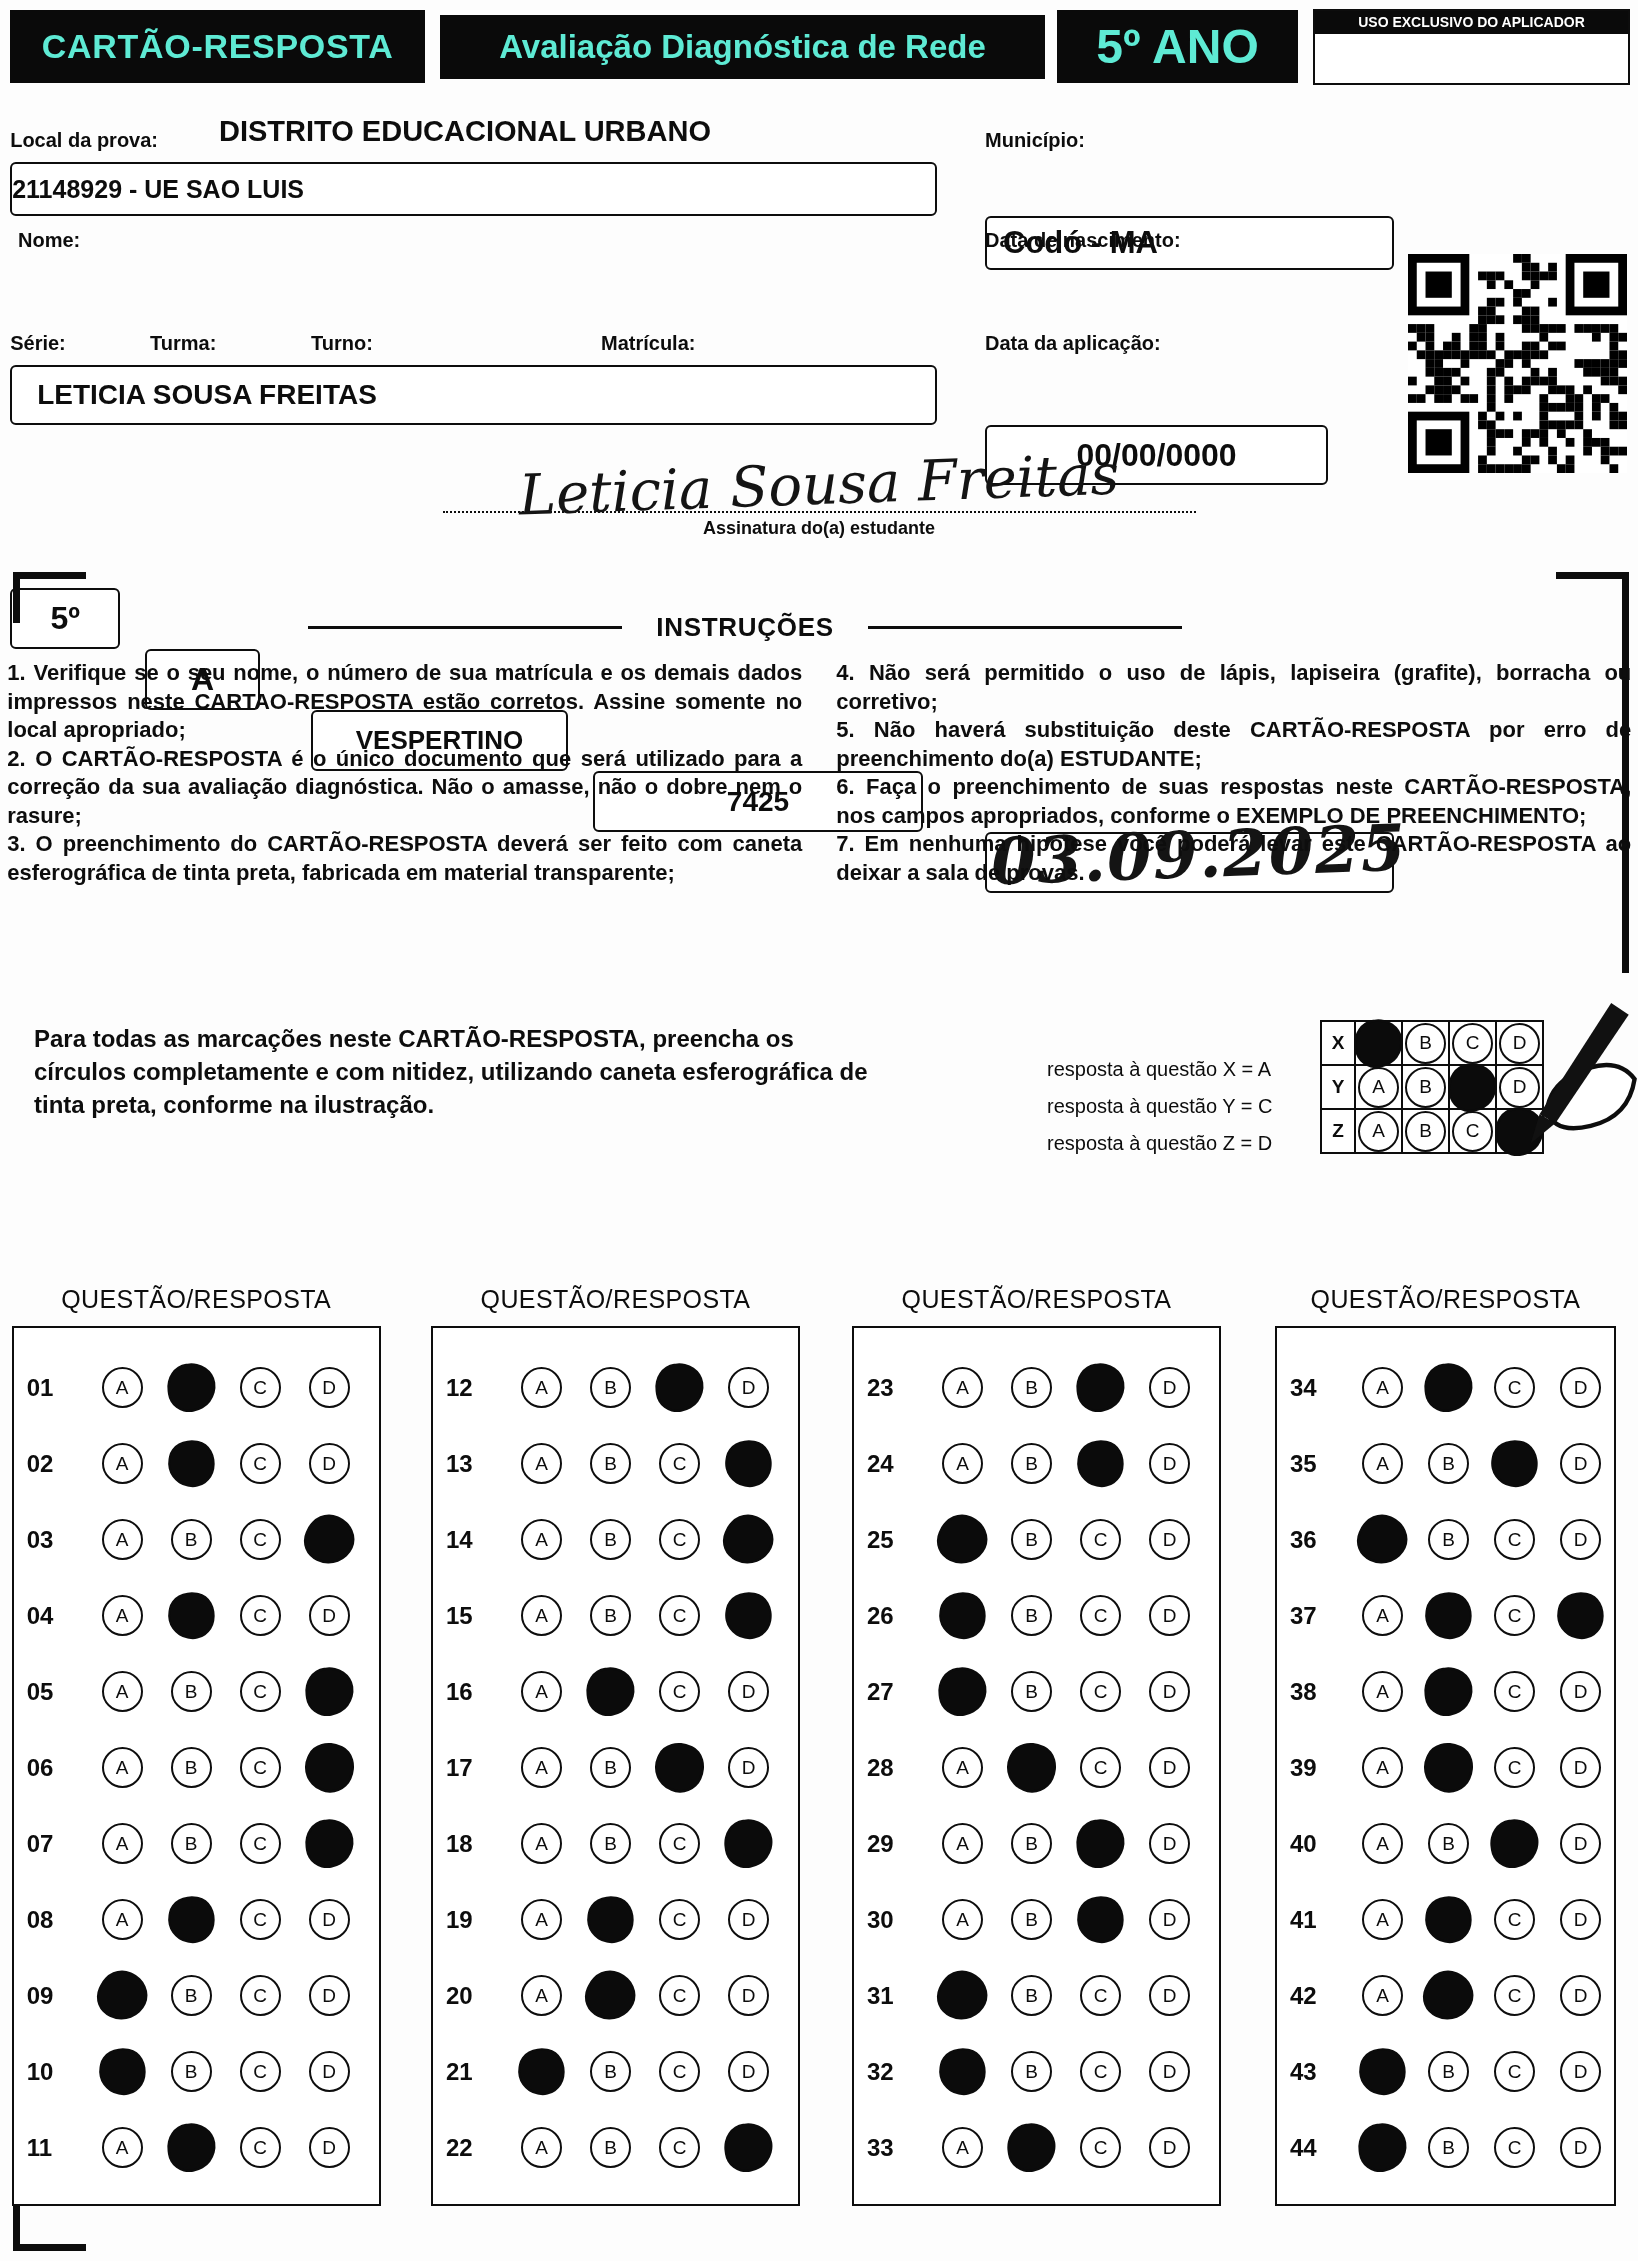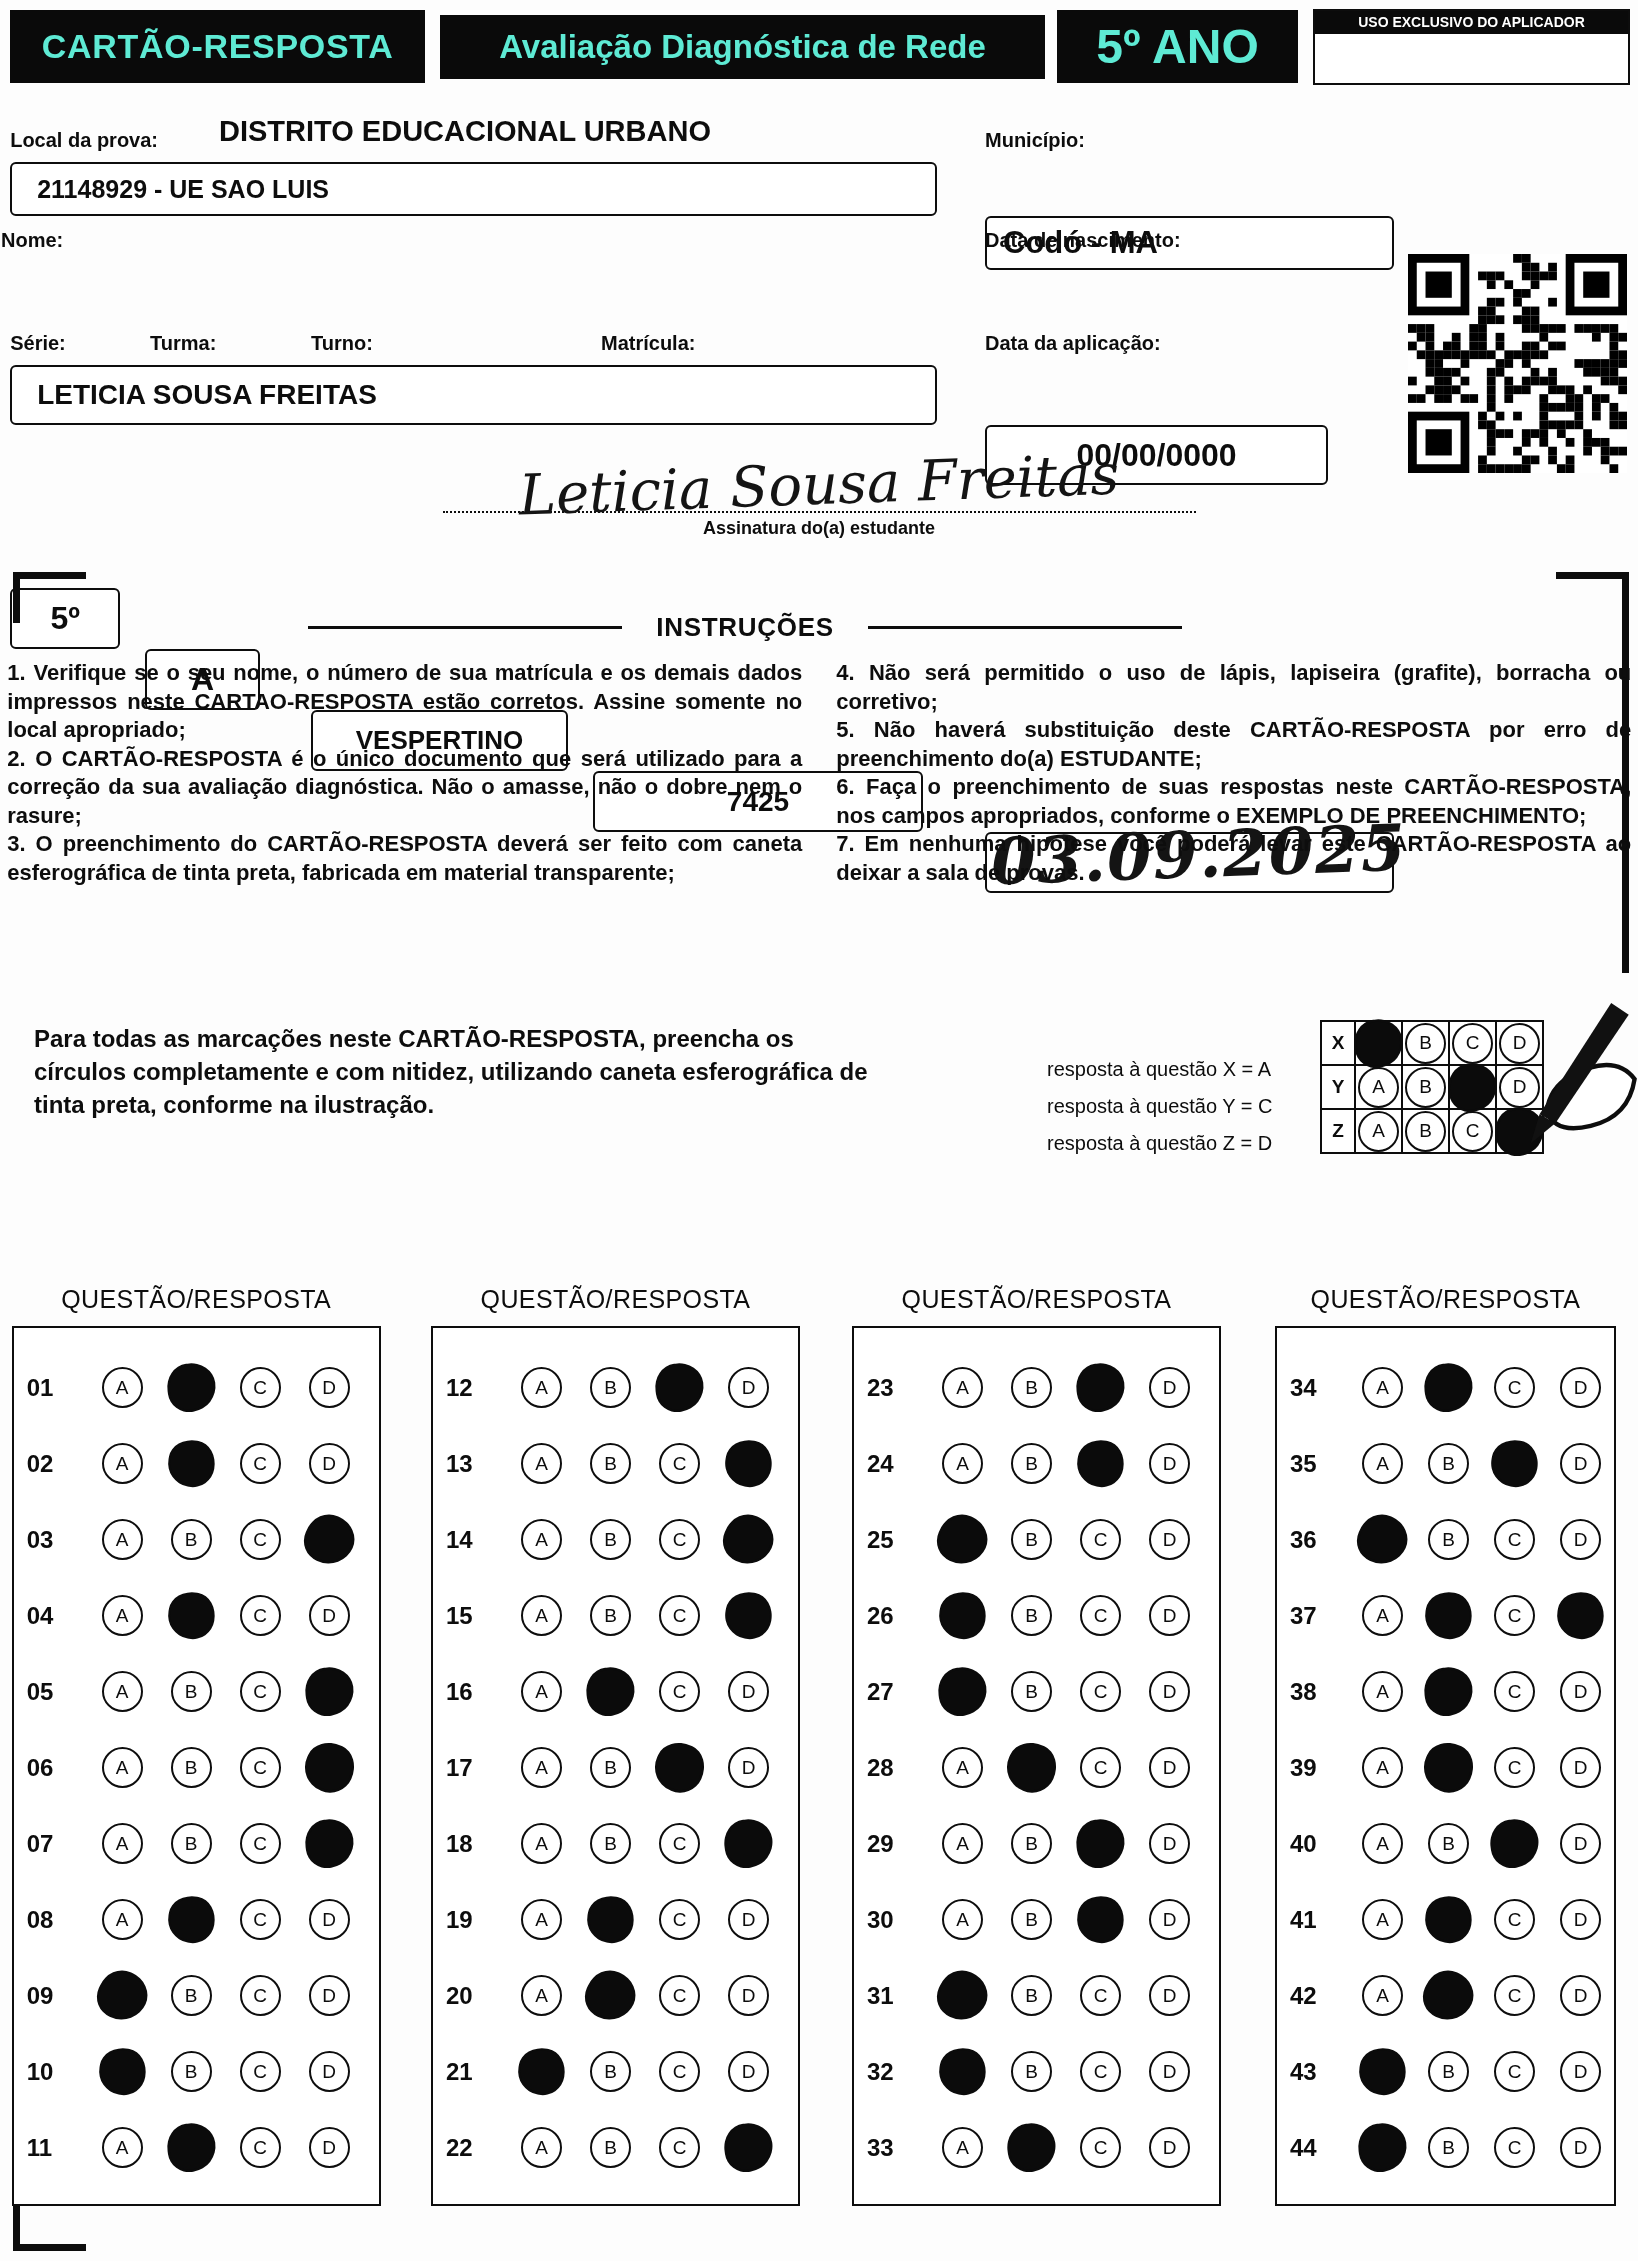--- a/index.html
+++ b/index.html
@@ -17,23 +17,23 @@
 .hdr-ano{left:1057px;top:10.2px;width:241px;height:73px;font-size:48px}
 .hdr-right{left:1313px;top:8.8px;width:317px;height:76px;border:2.9px solid #0d0d0d;display:flex;flex-direction:column;background:#fff}
 .hdr-right-top{background:#0a0a0a;color:#fff;font-weight:bold;font-size:14px;text-align:center;padding:3.7px 0}
 .hdr-right-bot{flex:1;display:flex;align-items:center;justify-content:center;gap:8.8px;font-weight:bold;font-size:18px}
 .circle{width:26px;height:26px;border:2.2px solid #0d0d0d;border-radius:50%;flex:0 0 auto}
 
 
 .local-label{left:10.2px;top:129px}
 .local-value{left:219px;top:115px;font-weight:bold;font-size:29px}
 .municipio-label{left:985px;top:129px}
-.school-box{left:10.2px;top:162px;width:927px;height:54px;font-size:25px;padding-left:25px}
+.school-box{left:10.2px;top:162px;width:927px;height:54px;font-size:25px;}
 .municipio-box{left:985px;top:162px;width:409px;height:54px;font-size:31px;padding-left:16px}
-.nome-label{left:1px;top:229px}
+.nome-label{left:18px;top:229px}
 .nasc-label{left:985px;top:229px}
 .nome-box{left:10.2px;top:257px;width:927px;height:60px;font-size:28px;padding-left:25px}
 .nasc-box{left:985px;top:257px;width:343px;height:60px;font-size:32px;justify-content:center}
 #qr{left:1408px;top:254px;width:219px;height:219px}
 .serie-label{left:10.2px;top:332px}.turma-label{left:150px;top:332px}.turno-label{left:311px;top:332px}.matric-label{left:601px;top:332px}.aplic-label{left:985px;top:332px}
 .serie-box{left:10.2px;top:360px;width:110px;height:61px;font-size:32px;justify-content:center}
 .turma-box{left:145px;top:360px;width:115px;height:61px;font-size:32px;justify-content:center}
 .turno-box{left:311px;top:360px;width:257px;height:61px;font-size:26px;justify-content:center}
 .matric-box{left:593px;top:360px;width:330px;height:61px;font-size:28px;justify-content:center}
 .aplic-box{left:985px;top:360px;width:409px;height:61px;overflow:visible}

